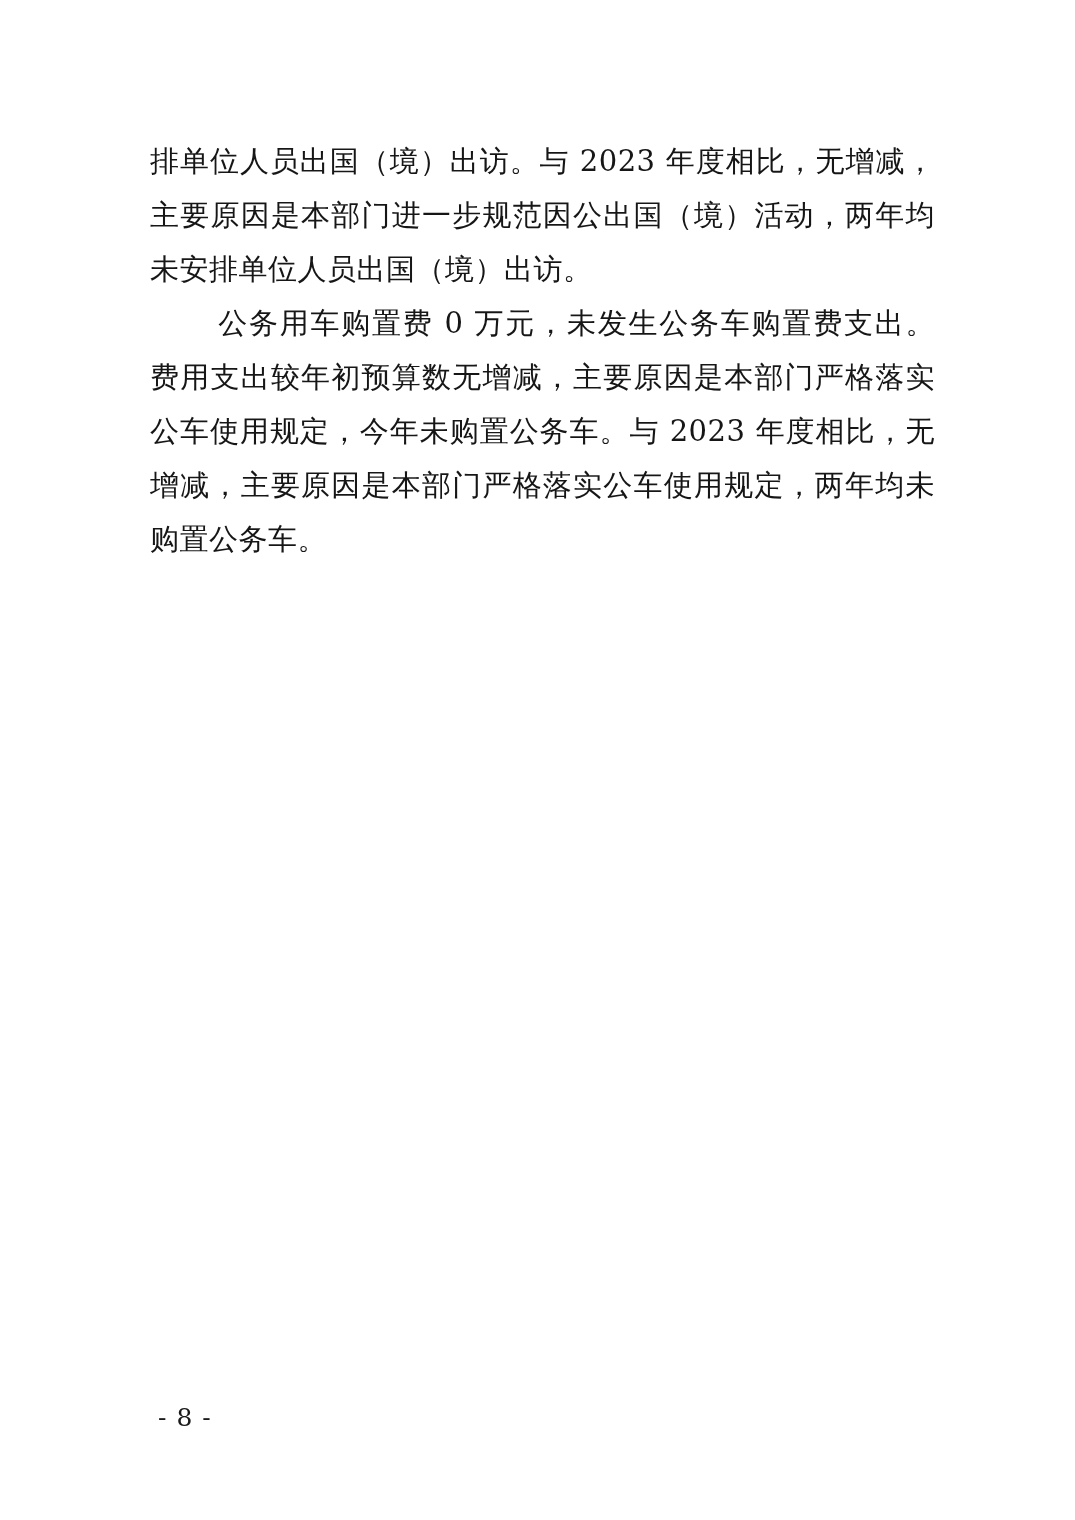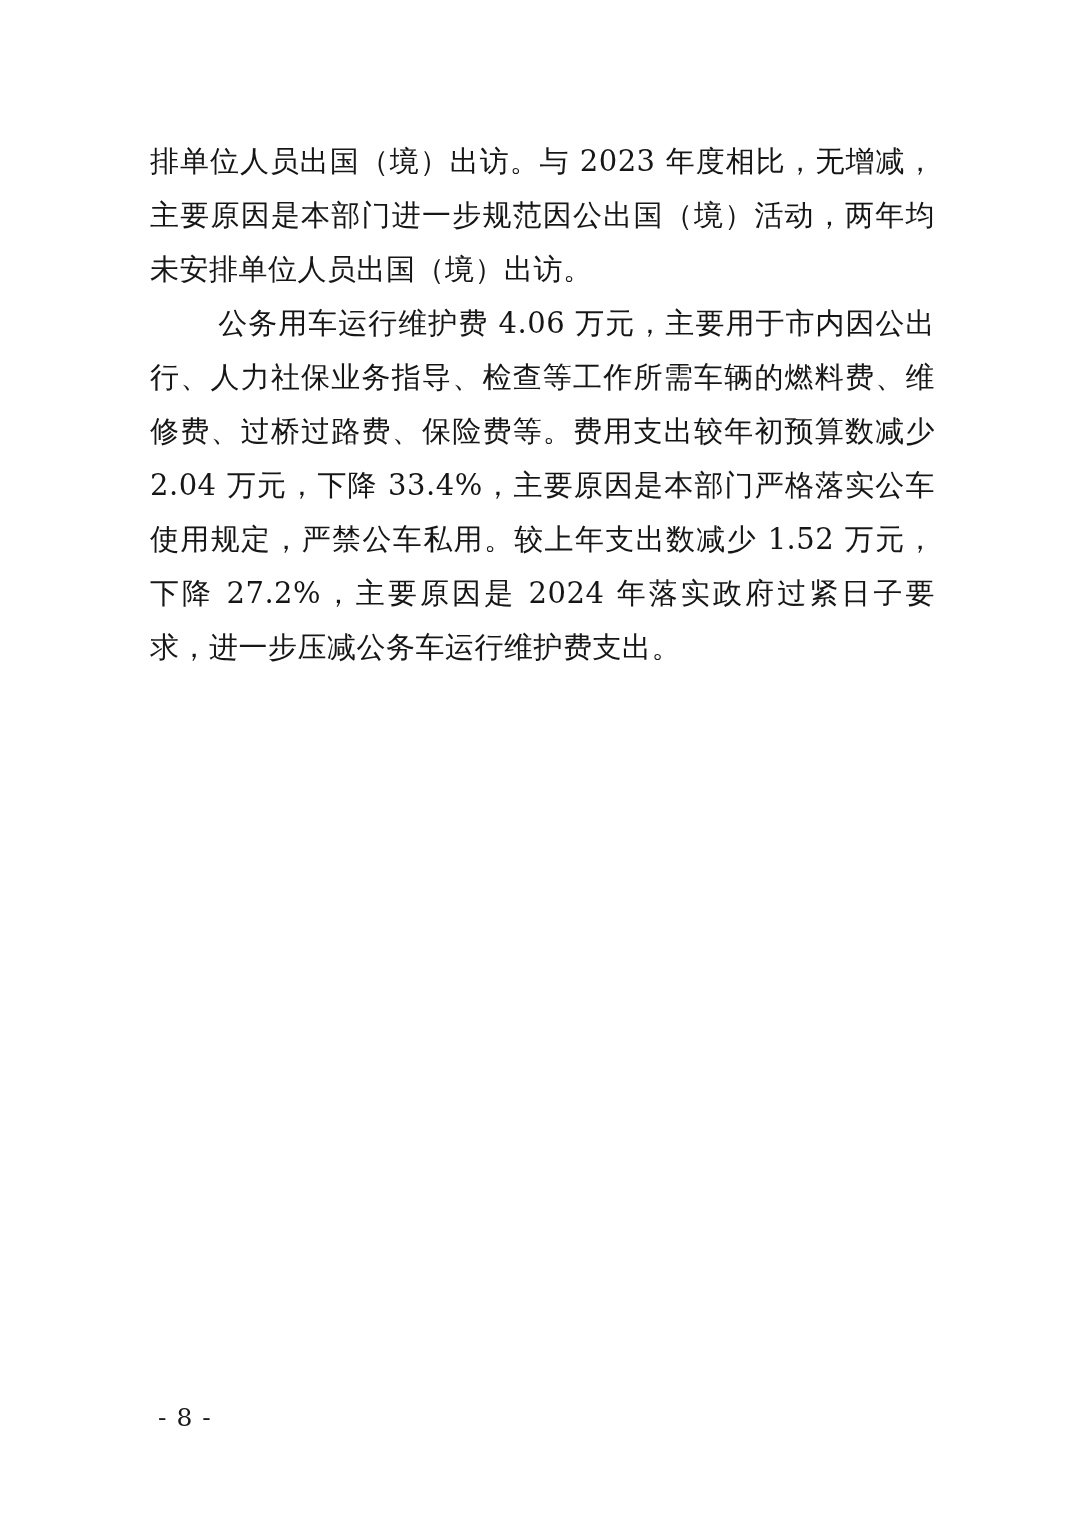--- a/index.html
+++ b/index.html
@@ -43,16 +43,16 @@
     letter-spacing: 1px;
     color: #1a1a1a;
   }
 </style>
 </head>
 <body>
 
 <div class="page">
   <div class="content">
     <p class="para">排单位人员出国（境）出访。与 2023 年度相比，无增减，主要原因是本部门进一步规范因公出国（境）活动，两年均未安排单位人员出国（境）出访。</p>
-    <p class="para indent">公务用车运行维护费 4.06 万元，主要用于市内因公出行、人力社保业务指导、检查等工作所需车辆的燃料费、维修费、过桥过路费、保险费等。费用支出较年初预算数减少 2.04 万元，下降 33.4%，主要原因是本部门严格落实公车使用规定，严禁公车私用。较上年支出数减少 1.52 万元，下降 27.2%，主要原因是 2024 年落实政府过紧日子要求，进一步压减公务车运行维护费支出。</p>
+    <p class="para indent">公务用车购置费 0 万元，未发生公务车购置费支出。费用支出较年初预算数无增减，主要原因是本部门严格落实公车使用规定，今年未购置公务车。与 2023 年度相比，无增减，主要原因是本部门严格落实公车使用规定，两年均未购置公务车。</p>
   </div>
   <div class="footer">- 8 -</div>
 </div>
 
 </body></html>

